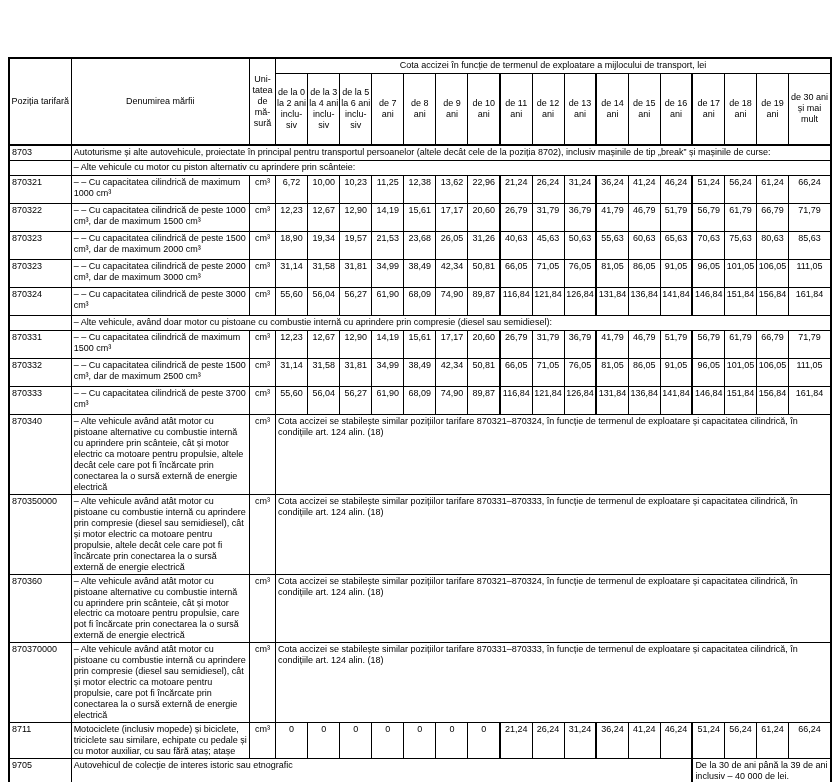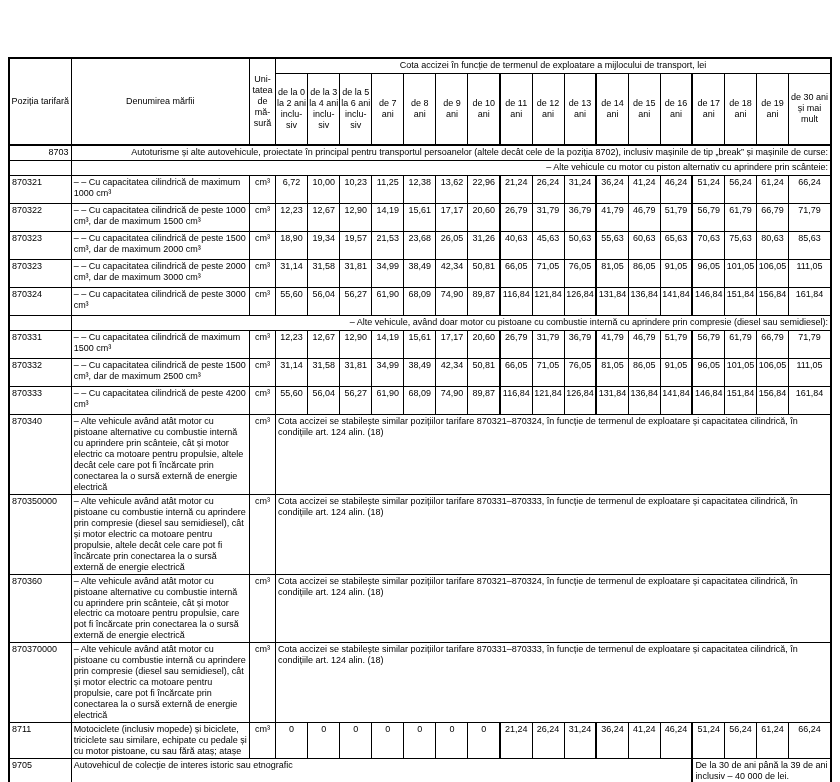--- a/index.html
+++ b/index.html
@@ -28,21 +28,21 @@
   thead th { text-align: center; vertical-align: middle; padding: 1px; }
   thead tr.title-row { height: 15px; }
   thead tr.age-row { height: 72px; }
   th.age { padding: 0; }
   td.code { text-align: left; vertical-align: top; }
   td.name { text-align: left; vertical-align: top; }
   td.unit { text-align: center; vertical-align: top; padding: 1px 0; margin-top: 17px; }
   td.val  { text-align: center; vertical-align: top; padding: 1px 0; }
   td.note { text-align: left; vertical-align: top; }
   td.fee  { text-align: left; vertical-align: top; }
-  tr.section td, tr.subsection td { height: 12px; text-align: right; }
+  tr.section td, tr.subsection td { height: 12px; }
   tr.values td { height: 25px; }
   .gsep { border-left-width: 2px; }
   tbody tr:first-child td { border-top-width: 2px; }
 </style>
 </head>
 <body>
 
 <div class="page">
   <table>
     <colgroup>
@@ -256,21 +256,21 @@
           <td class="val gsep">81,05</td>
           <td class="val">86,05</td>
           <td class="val">91,05</td>
           <td class="val gsep">96,05</td>
           <td class="val">101,05</td>
           <td class="val">106,05</td>
           <td class="val">111,05</td>
         </tr>
         <tr class="values">
           <td class="code">870333</td>
-          <td class="name">– – Cu capacitatea cilindrică de peste 4200 cm³</td>
+          <td class="name">– – Cu capacitatea cilindrică de peste 3700 cm³</td>
           <td class="unit">cm³</td>
           <td class="val">55,60</td>
           <td class="val">56,04</td>
           <td class="val">56,27</td>
           <td class="val">61,90</td>
           <td class="val">68,09</td>
           <td class="val">74,90</td>
           <td class="val">89,87</td>
           <td class="val gsep">116,84</td>
           <td class="val">121,84</td>
@@ -302,21 +302,21 @@
           <td class="note" colspan="17">Cota accizei se stabilește similar pozițiilor tarifare 870321–870324, în funcție de termenul de exploatare și capacitatea cilindrică, în condițiile art. 124 alin. (18)</td>
         </tr>
         <tr class="note">
           <td class="code">870370000</td>
           <td class="name">– Alte vehicule având atât motor cu pistoane cu combustie internă cu aprindere prin compresie (diesel sau semidiesel), cât și motor electric ca motoare pentru propulsie, care pot fi încărcate prin conectarea la o sursă externă de energie electrică</td>
           <td class="unit">cm³</td>
           <td class="note" colspan="17">Cota accizei se stabilește similar pozițiilor tarifare 870331–870333, în funcție de termenul de exploatare și capacitatea cilindrică, în condițiile art. 124 alin. (18)</td>
         </tr>
         <tr class="values">
           <td class="code">8711</td>
-          <td class="name">Motociclete (inclusiv mopede) și biciclete, triciclete sau similare, echipate cu pedale și cu motor pistoane, cu sau fără ataș; atașe</td>
+          <td class="name">Motociclete (inclusiv mopede) și biciclete, triciclete sau similare, echipate cu pedale și cu motor auxiliar, cu sau fără ataș; atașe</td>
           <td class="unit">cm³</td>
           <td class="val">0</td>
           <td class="val">0</td>
           <td class="val">0</td>
           <td class="val">0</td>
           <td class="val">0</td>
           <td class="val">0</td>
           <td class="val">0</td>
           <td class="val gsep">21,24</td>
           <td class="val">26,24</td>

